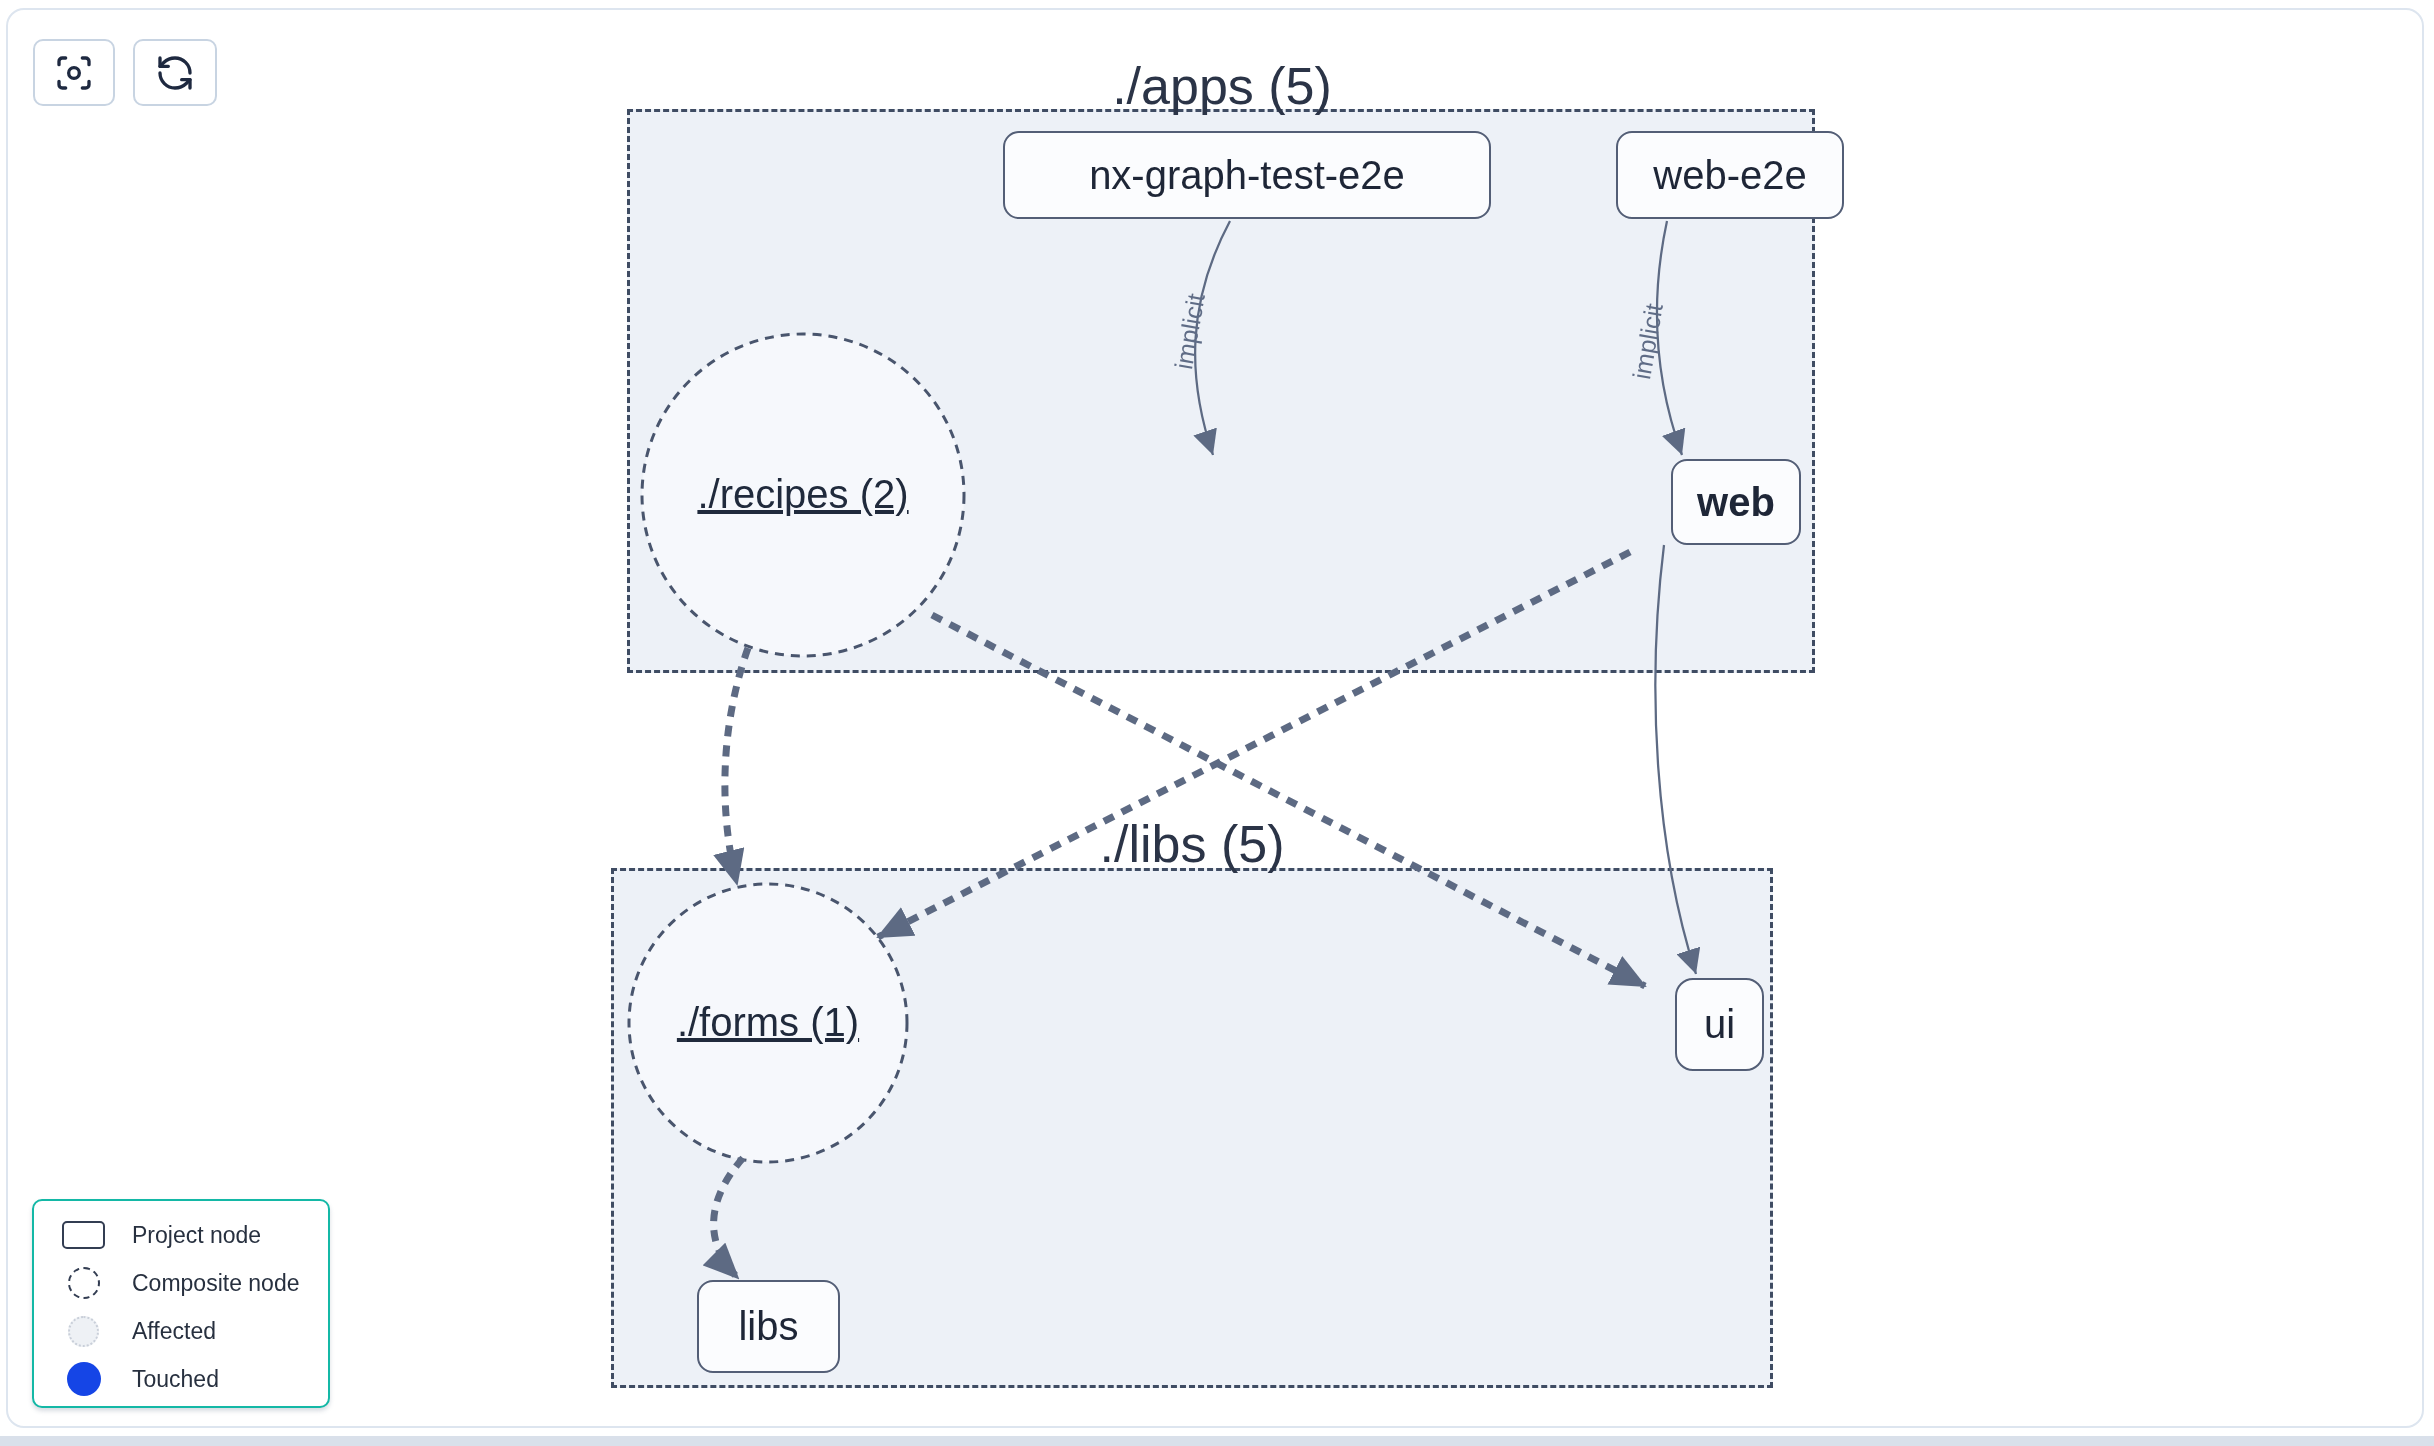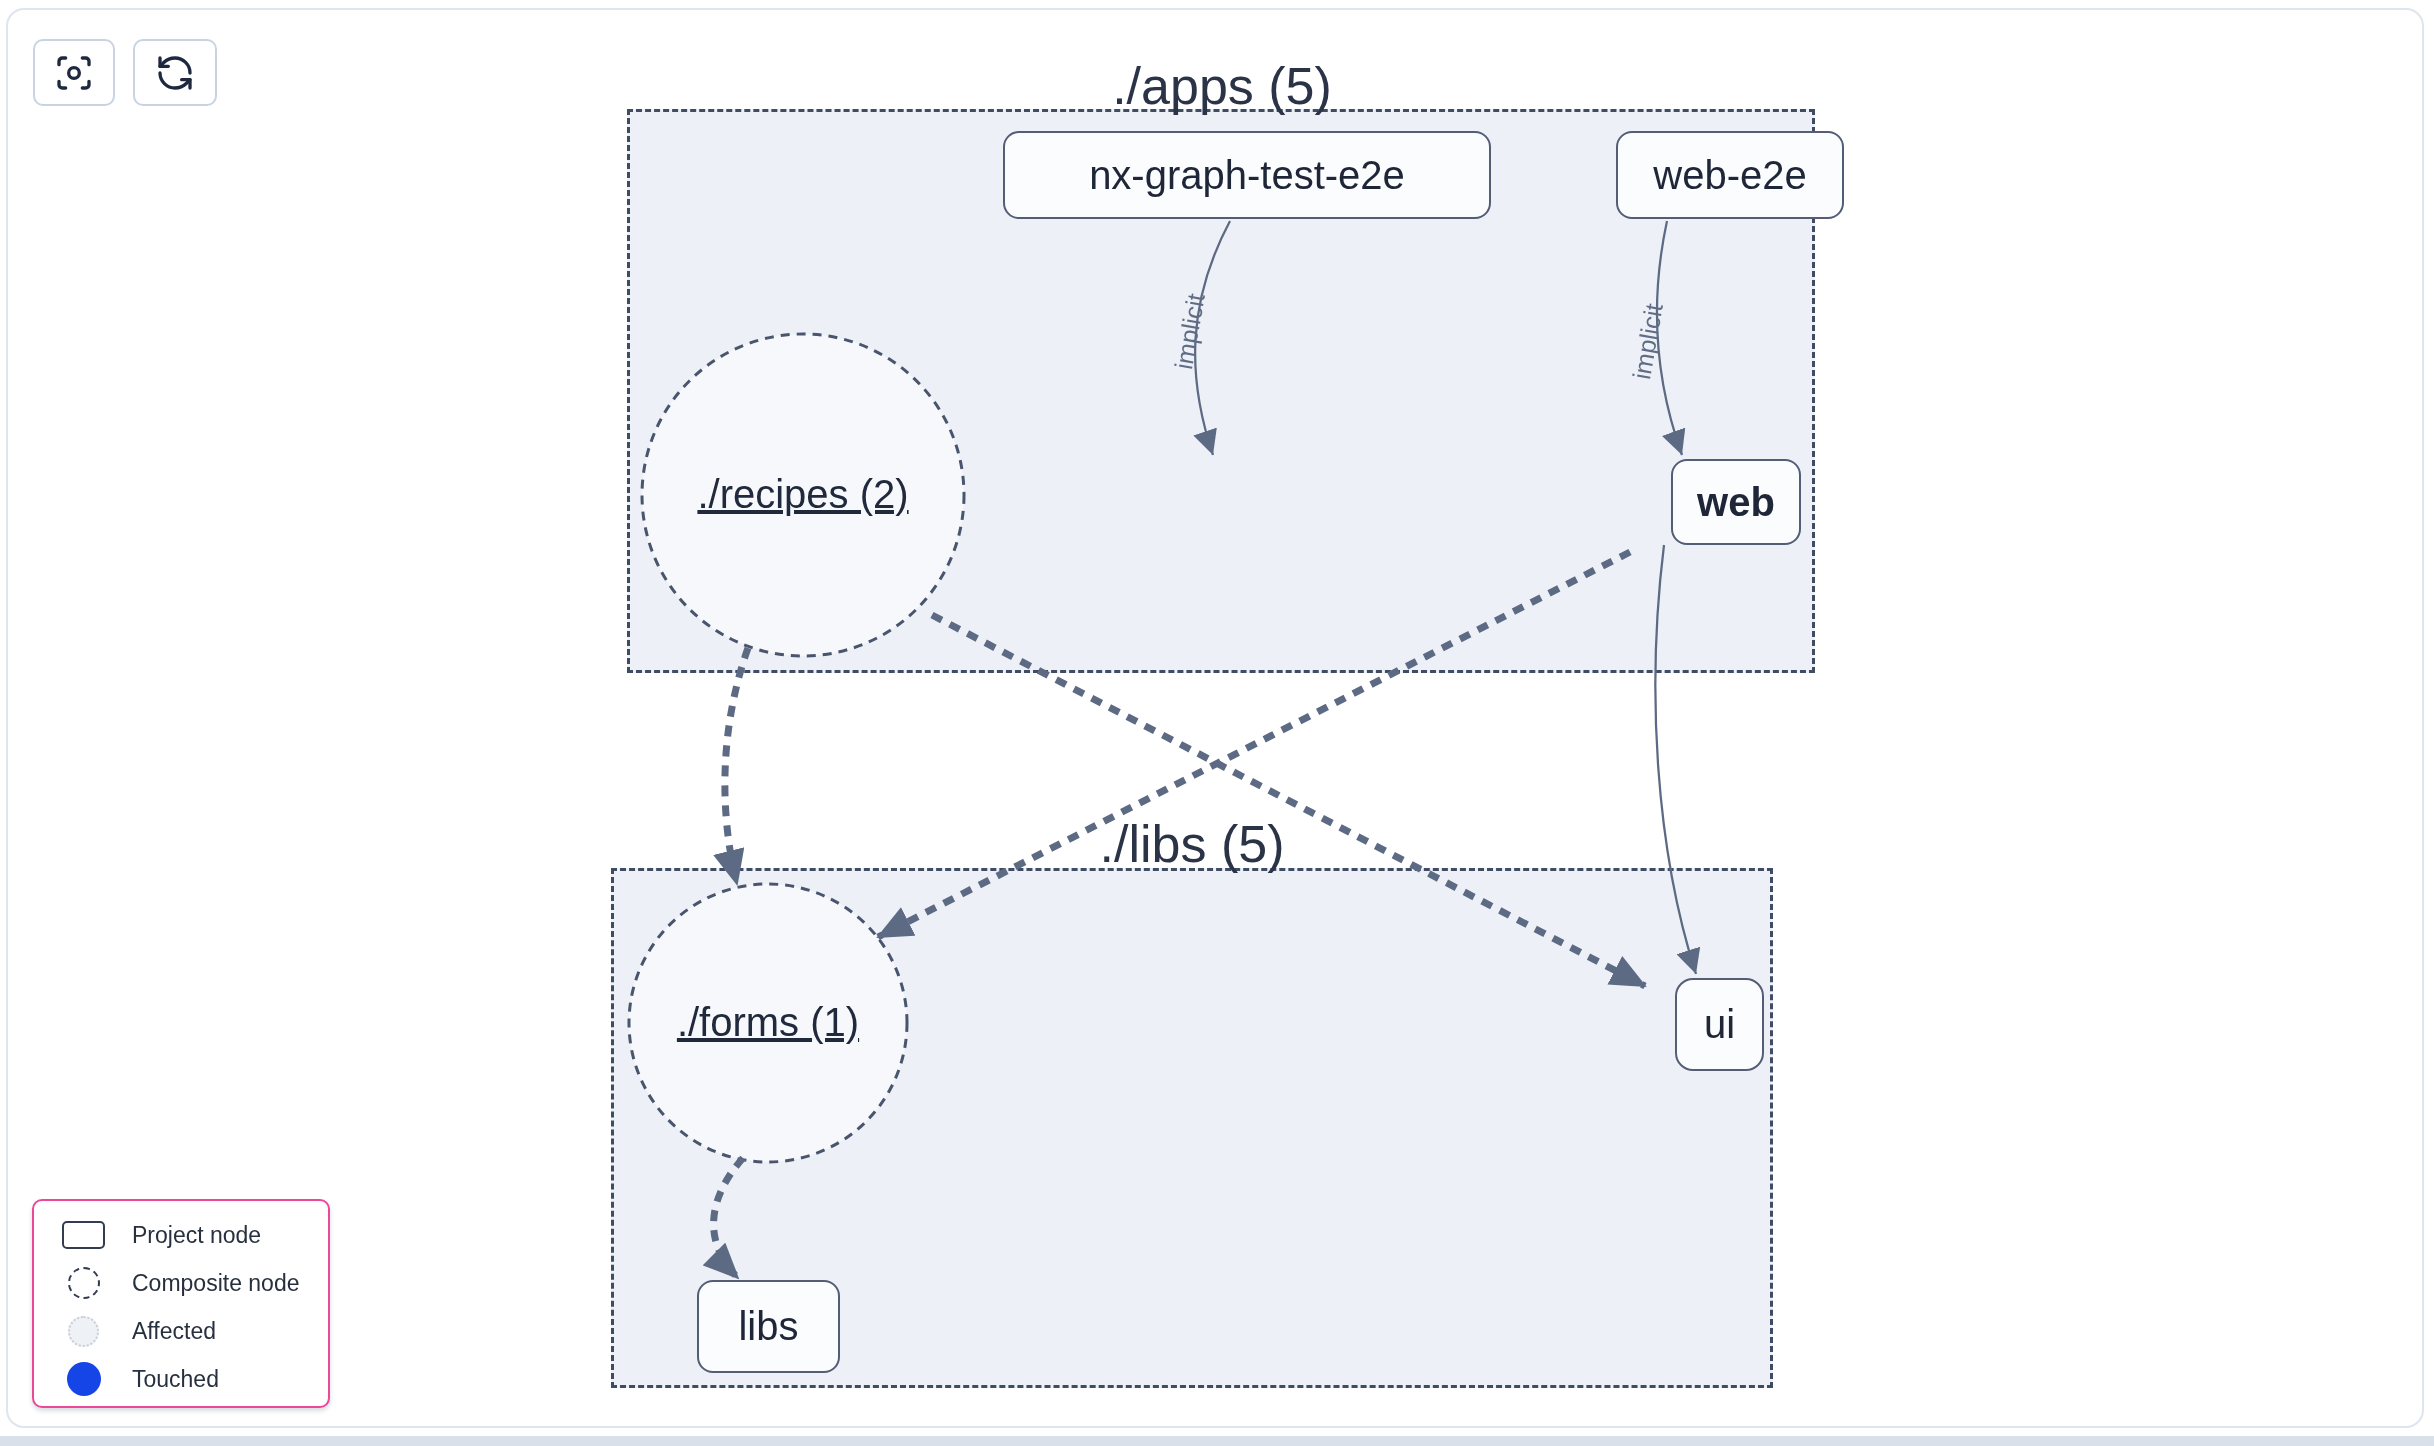--- a/index.html
+++ b/index.html
@@ -40,21 +40,21 @@
   .circle-label{position:absolute;text-align:center;font-size:40px;color:#202a3c;cursor:pointer;text-decoration:underline;}
   .cl-recipes{left:643px;top:472px;width:320px;}
   .cl-forms{left:608px;top:1000px;width:320px;}
 
   
   .edge-label{position:absolute;width:130px;text-align:center;font-size:25px;color:#5f6c86;transform:rotate(-80deg);}
   .el-1{left:1125px;top:317px;}
   .el-2{left:1583px;top:327px;}
 
   
-  .legend{position:absolute;left:32px;top:1199px;width:298px;height:209px;background:#ffffff;border:2px solid #ec4899;border-radius:10px;box-sizing:border-box;padding-top:10px;box-shadow:0 3px 4px rgba(100,116,139,.25);}
+  .legend{position:absolute;left:32px;top:1199px;width:298px;height:209px;background:#ffffff;border:2px solid #14b8a6;border-radius:10px;box-sizing:border-box;padding-top:10px;box-shadow:0 3px 4px rgba(100,116,139,.25);}
   .legend-row{display:flex;align-items:center;height:48px;padding-left:26px;}
   .swatch-box{width:47px;display:flex;align-items:center;justify-content:center;}
   .legend-text{margin-left:25px;font-size:23px;color:#27303f;}
   .sw-rect{width:43px;height:28px;border:2.5px solid #333d52;border-radius:5px;background:#fff;box-sizing:border-box;}
   .sw-dashed{width:32px;height:32px;border:2.5px dashed #333d52;border-radius:50%;background:#fff;box-sizing:border-box;}
   .sw-affected{width:31px;height:31px;border:2px dotted #c9cfd9;border-radius:50%;background:#eef1f5;box-sizing:border-box;}
   .sw-touched{width:34px;height:34px;border-radius:50%;box-sizing:border-box;}
 </style>
 </head>
 <body>

